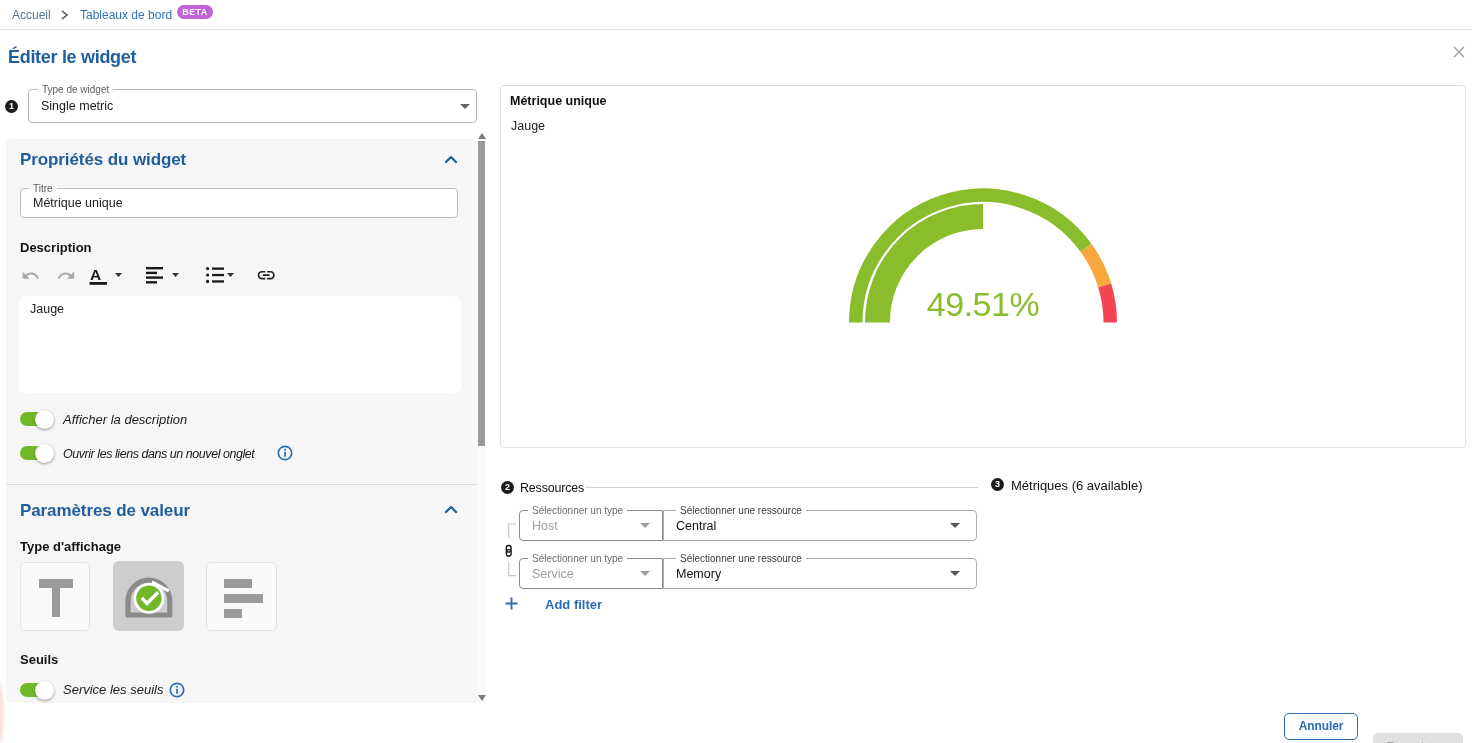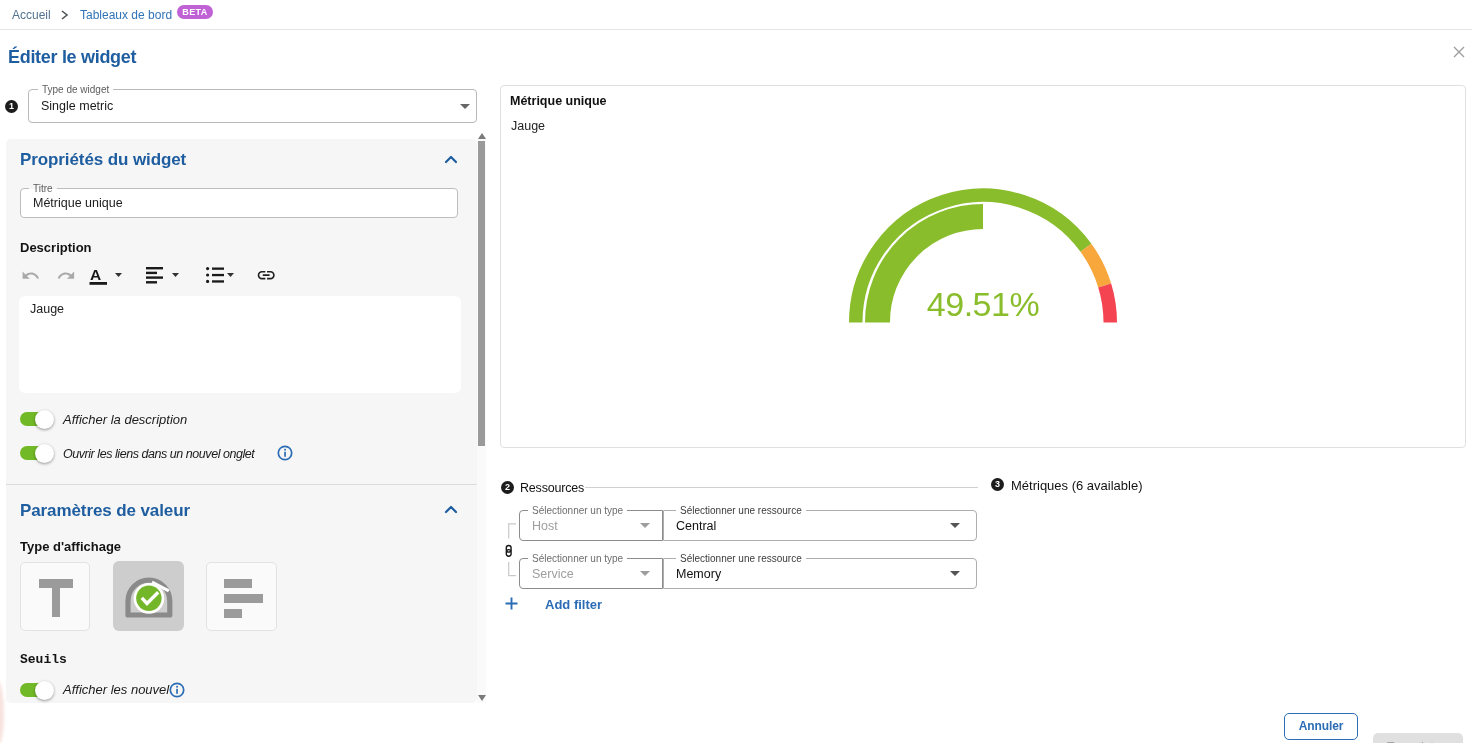--- a/index.html
+++ b/index.html
@@ -152,26 +152,26 @@
   <div class="abs" style="left:224px;top:609px;width:18px;height:8.5px;background:#9b9b9b;"></div>
 
   <svg class="abs" style="left:122px;top:575px" width="54" height="48" viewBox="0 0 54 48">
     <path d="M6 40 L6 26 A 20.9 20.9 0 1 1 47.8 26 L47.8 40 Z" fill="none" stroke="#8a8a8a" stroke-width="5.2" stroke-linejoin="round" stroke-linecap="round"></path>
     <line x1="30" y1="7.2" x2="46.8" y2="15.8" stroke="#ffffff" stroke-width="3.1"></line>
     <circle cx="26.9" cy="23.3" r="15.4" fill="#fff"></circle>
     <circle cx="26.9" cy="23.3" r="12.7" fill="#74b62a"></circle>
     <path d="M19.8 22.8 L25 28.5 L36.2 17.3" fill="none" stroke="#fff" stroke-width="3.4"></path>
   </svg>
 
-  <div class="abs boldlbl" style="left:20px;top:652px;font-family:Liberation Mono, monospace;">Seuils</div>
+  <div class="abs boldlbl" style="left:20px;top:652px;">Seuils</div>
 
   <div class="abs toggletrack" style="left:20px;top:683px;">
     <div class="togglethumb"></div>
   </div>
-  <div class="abs tlabel" style="left:63px;top:682px;">Afficher les nouvel</div>
+  <div class="abs tlabel" style="left:63px;top:682px;">Service les seuils</div>
   <svg class="abs" style="left:169px;top:682px" width="16" height="16" viewBox="0 0 16 16">
     <circle cx="8" cy="8" r="6.7" fill="none" stroke="#2b6cb5" stroke-width="1.7"></circle>
     <rect x="7.2" y="6.8" width="1.7" height="5" fill="#2b6cb5"></rect>
     <rect x="7.2" y="3.8" width="1.7" height="1.8" fill="#2b6cb5"></rect>
   </svg>
 
   <div class="abs" style="left:477px;top:139px;width:9px;height:564px;background:#fafafa;"></div>
   <div class="abs" style="left:478px;top:141px;width:7px;height:305px;background:#9a9a9a;"></div>
   <svg class="abs" style="left:477.5px;top:133px" width="8" height="6" viewBox="0 0 8 6">
       <path d="M4 0 L8 6 L0 6 Z" fill="#7a7a7a"></path>

